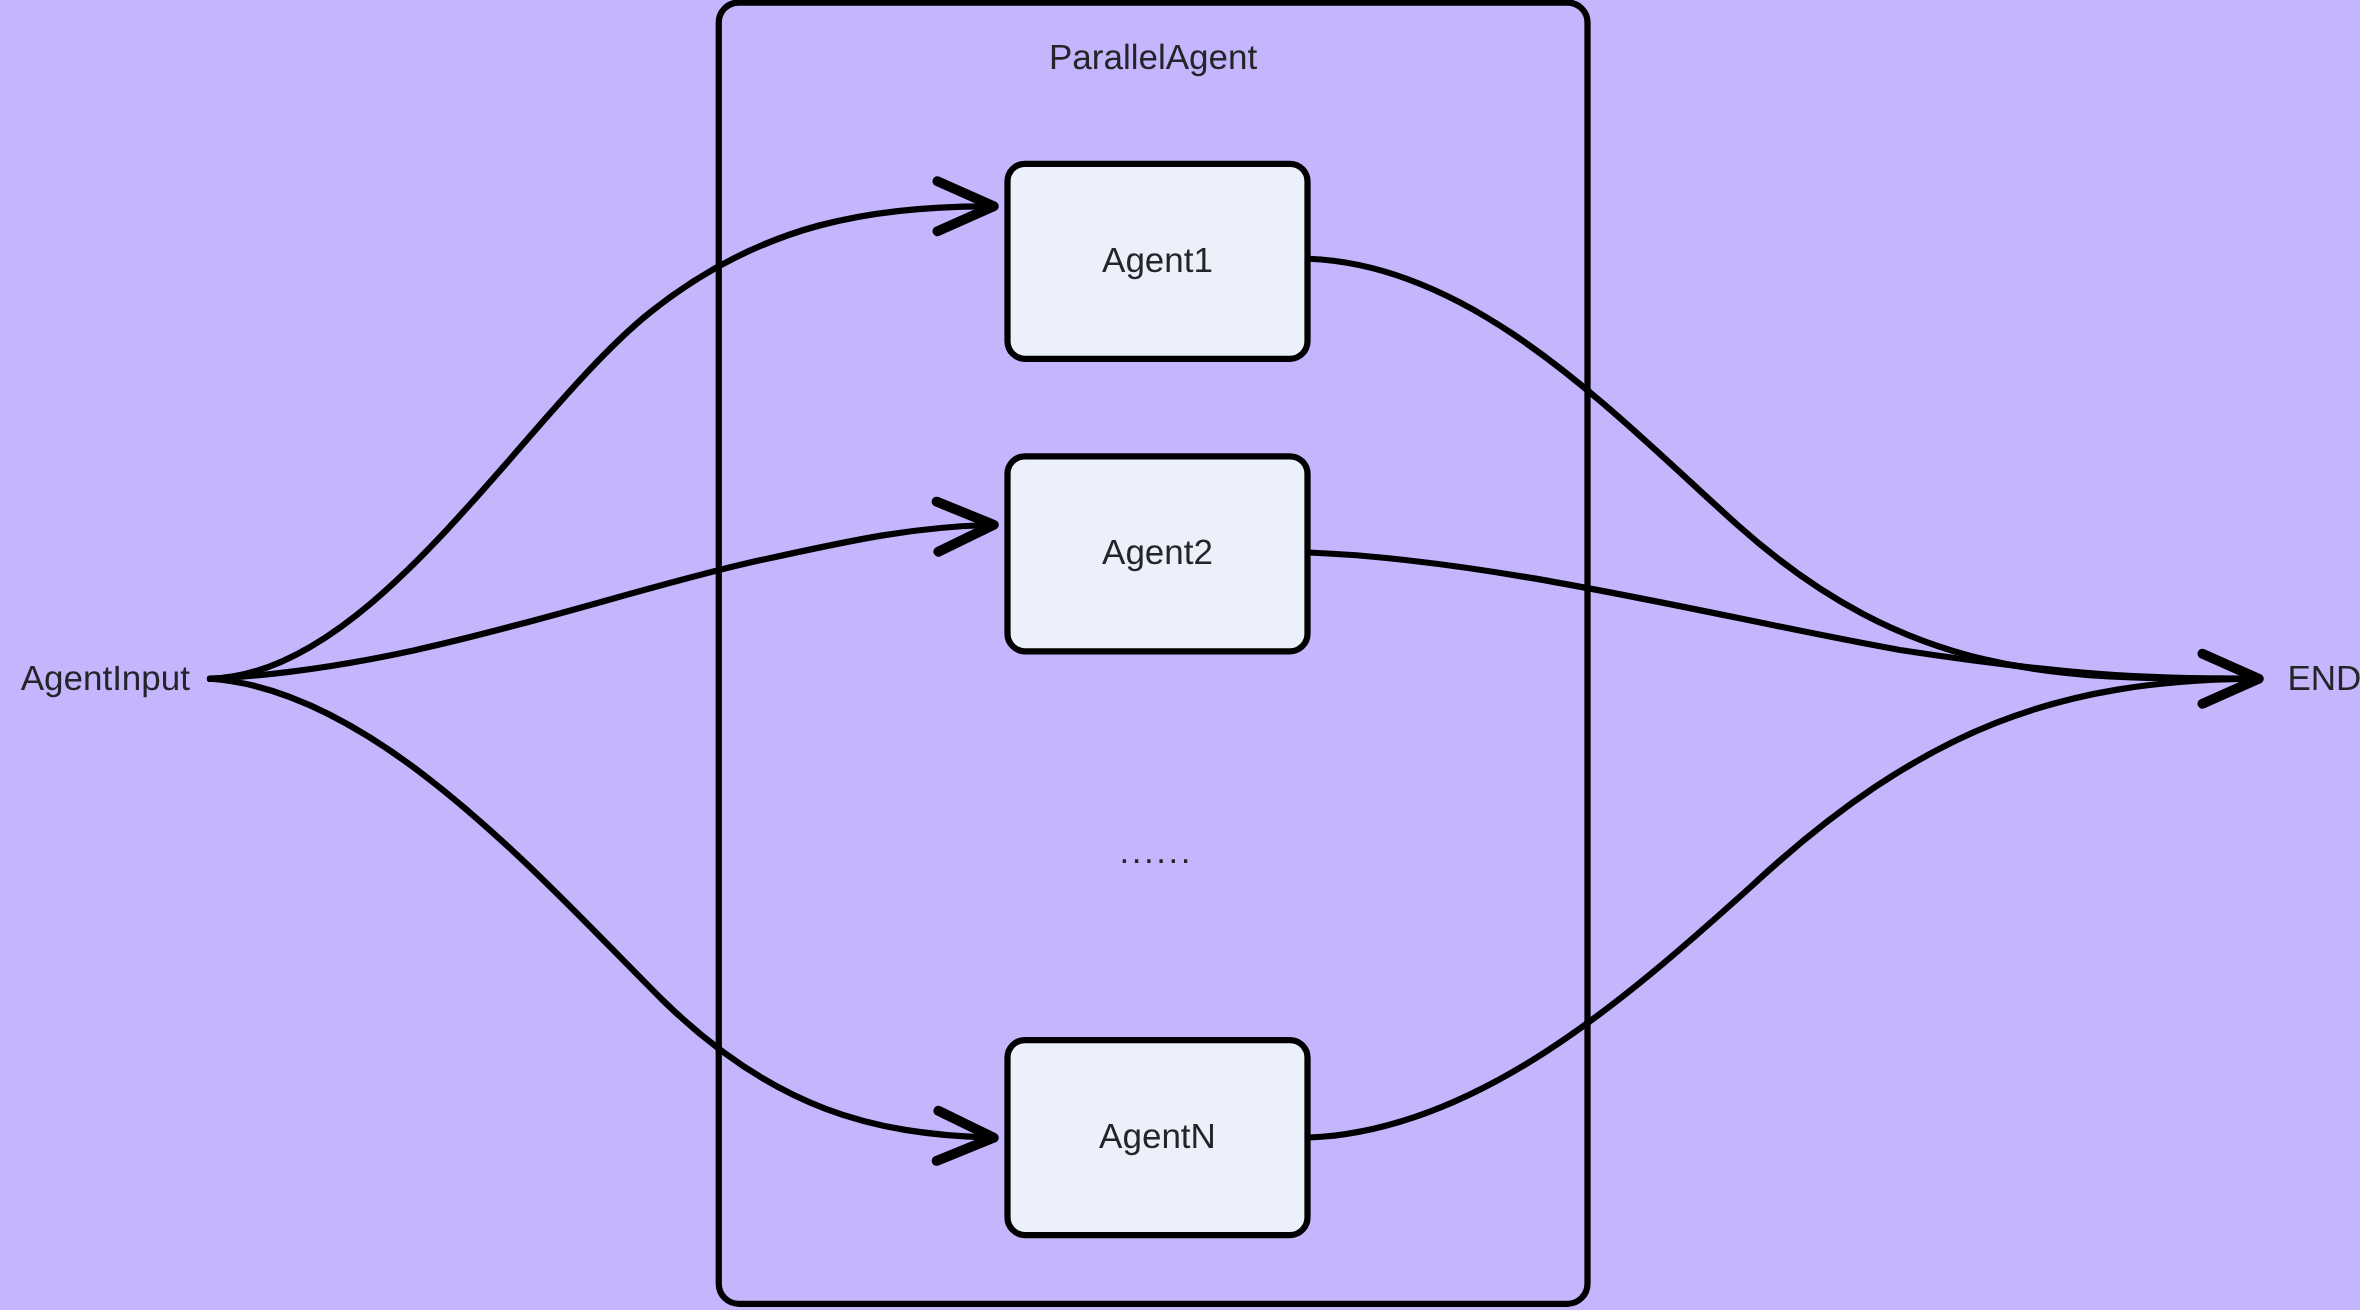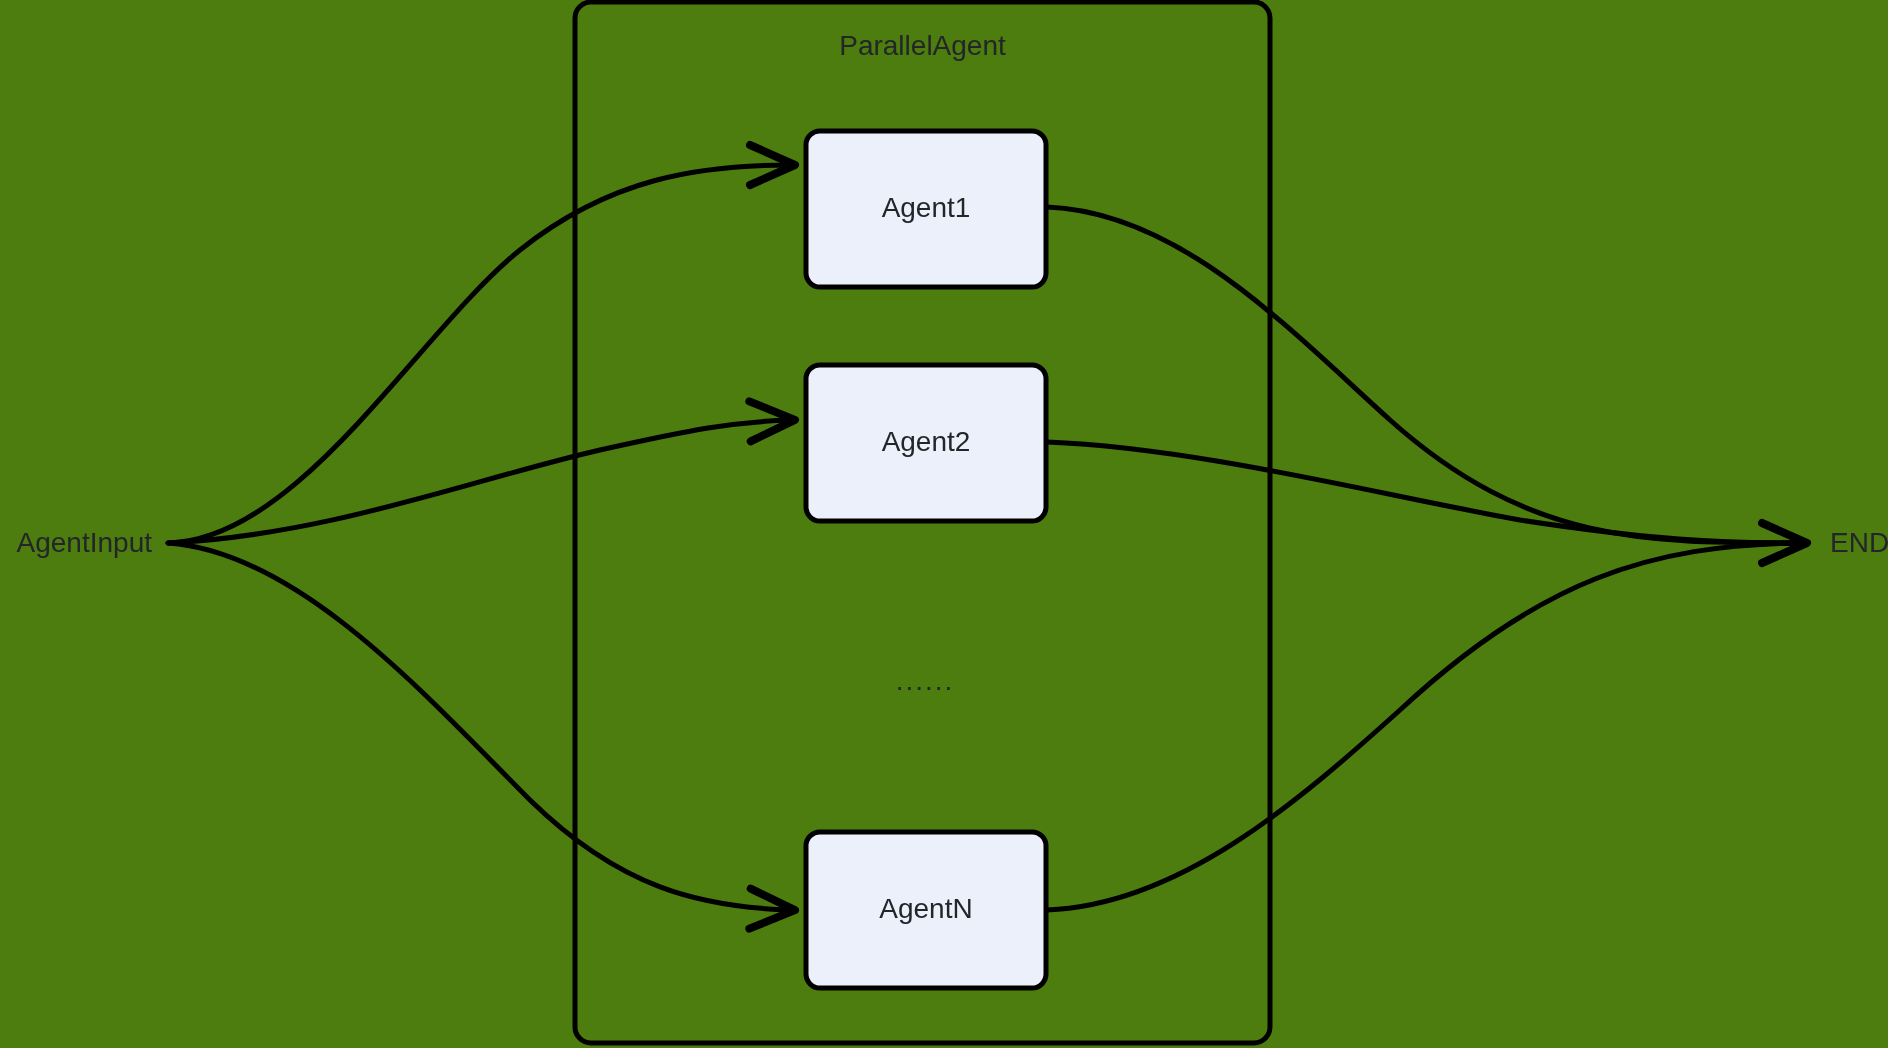--- a/index.html
+++ b/index.html
@@ -10,21 +10,21 @@
   body {
     width: 1888px;
     height: 1048px;
     font-family: "Liberation Sans", "DejaVu Sans", sans-serif;
     overflow: hidden;
   }
   #diagram-root {
     position: relative;
     width: 1888px;
     height: 1048px;
-    background: #4d7c0f;
+    background: #c4b5fd;
   }
   svg.diagram-canvas {
     position: absolute;
     top: 0;
     left: 0;
     width: 1888px;
     height: 1048px;
     display: block;
   }
   .edge-path {

